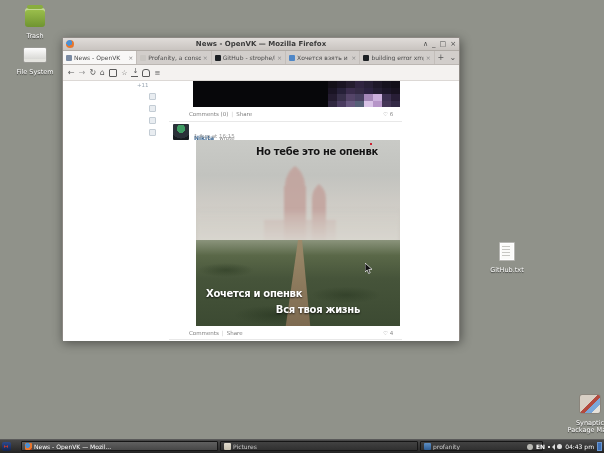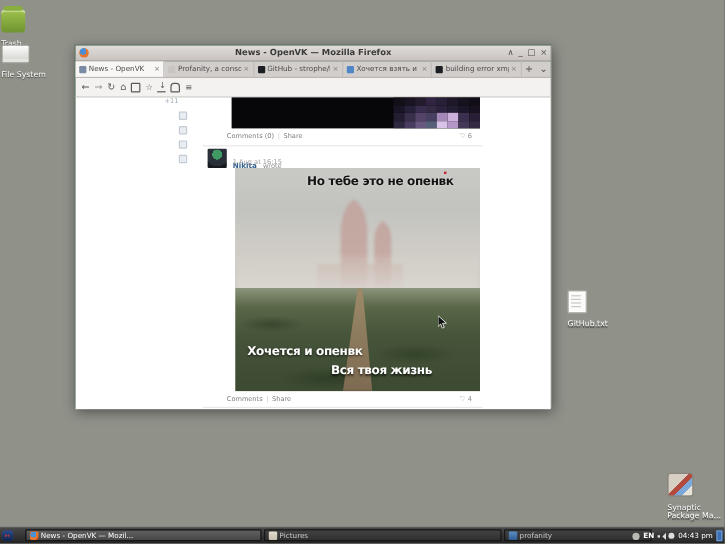--- a/index.html
+++ b/index.html
@@ -1,33 +1,33 @@
 <!DOCTYPE html>
 <html><head>
 <meta charset="utf-8">
 <style>
   html,body{margin:0;padding:0;background:#555;}
   #root{position:relative;width:604px;height:453px;background:#90928a;
         font-family:"DejaVu Sans",sans-serif;overflow:hidden;}
   
-  .dicon{position:absolute;width:46px;}
+  .dicon{position:absolute;width:46px;text-align:center;padding-left:11px;}
   .dicon .lbl{font-size:6.5px;color:#fff;text-shadow:0 1px 1px rgba(0,0,0,.65);line-height:1.15;margin-top:2px;}
   .ic{display:inline-block;position:relative;}
   .ic-trash{width:20px;height:19px;background:linear-gradient(#9fc24e,#6f9431);border-radius:3px;box-shadow:inset 0 2px 0 rgba(255,255,255,.4);}
   .ic-trash:before{content:"";position:absolute;left:2px;top:-3px;width:16px;height:4px;background:#89ad3f;border-radius:2px;}
   .ic-drive{width:22px;height:14px;background:linear-gradient(#fdfdfd,#cfcfcb);border-radius:2px;border:1px solid #9a9a95;box-shadow:inset 0 -3px 0 #e4e4df;}
   .ic-home{width:22px;height:16px;background:linear-gradient(#6f9bd2,#3f6ca6);border-radius:2px;border:1px solid #2d4f7e;}
   .ic-home:before{content:"";position:absolute;left:6px;top:5px;width:10px;height:7px;background:#dce9f7;clip-path:polygon(50% 0,100% 45%,85% 45%,85% 100%,15% 100%,15% 45%,0 45%);}
   .ic-file{width:14px;height:17px;background:#fbfbf9;border:1px solid #b6b6b2;border-radius:1px;box-shadow:inset 0 0 0 1px #fff;}
   .ic-file:before{content:"";position:absolute;left:2px;top:3px;width:8px;height:1px;background:#c7c7c3;box-shadow:0 3px 0 #c7c7c3,0 6px 0 #c7c7c3,0 9px 0 #c7c7c3;}
   .ic-term{width:19px;height:17px;background:linear-gradient(#4a4f55,#23262b);border-radius:3px;border:1px solid #16181c;}
   .ic-term:before{content:">_";position:absolute;left:2px;top:1px;font-size:6px;color:#e8f3e4;font-weight:bold;}
   .ic-syn{width:20px;height:18px;background:linear-gradient(135deg,#d8cfc4 0 45%,#b34a3e 45% 60%,#7ba7d9 60% 78%,#e7e2da 78%);border-radius:3px;border:1px solid #8a857c;}
   
-  .window{position:absolute;left:62px;top:37px;width:396px;height:301px;background:#14532d;
+  .window{position:absolute;left:62px;top:37px;width:396px;height:301px;background:#a16207;
           border:1px solid #8d8984;box-shadow:1px 3px 10px rgba(0,0,0,.45);}
   .titlebar{height:12px;background:linear-gradient(#e0dcd9,#c9c4c0);border-bottom:1px solid #b0aba6;position:relative;display:flex;align-items:center;}
   .titlebar .title{position:absolute;left:0;right:0;text-align:center;font-size:7px;font-weight:bold;color:#3a3a3a;line-height:12px;}
   .ffdot{width:8px;height:8px;margin-left:3px;border-radius:50%;background:radial-gradient(circle at 40% 35%,#4d8fd1 0 40%,#e8762c 41% 75%,#b6471a 76%);z-index:2;}
   .wctrls{position:absolute;right:3px;top:0;display:flex;gap:4px;z-index:2;}
   .wctrls span{font-size:7px;color:#4a4a4a;line-height:12px;cursor:default;}
   .tabbar{height:13px;background:#d2cecb;border-bottom:1px solid #bcb7b3;display:flex;align-items:stretch;}
   .tab{width:72px;display:flex;align-items:center;gap:2px;padding:0 3px;border-right:1px solid #c3beba;font-size:6px;color:#4a4a4a;overflow:hidden;}
   .tab.active{background:#f8f7f6;}
   .tab .fav{width:6px;height:6px;flex:0 0 auto;border-radius:1px;}
@@ -110,21 +110,21 @@
 </style>
 </head>
 <body>
 
 <div id="root">
 
   <div class="dicon" style="left:1px;top:8px;">
     <span class="ic ic-trash"></span>
     <div class="lbl">Trash</div>
   </div>
-  <div class="dicon" style="left:1px;top:37px;">
+  <div class="dicon" style="left:1px;top:47px;">
     <span class="ic ic-drive"></span>
     <div class="lbl">File System</div>
   </div>
 
   <div class="dicon" style="left:473px;top:242px;">
     <span class="ic ic-file"></span>
     <div class="lbl">GitHub.txt</div>
   </div>
 
   <div class="dicon" style="left:556px;top:394px;">

